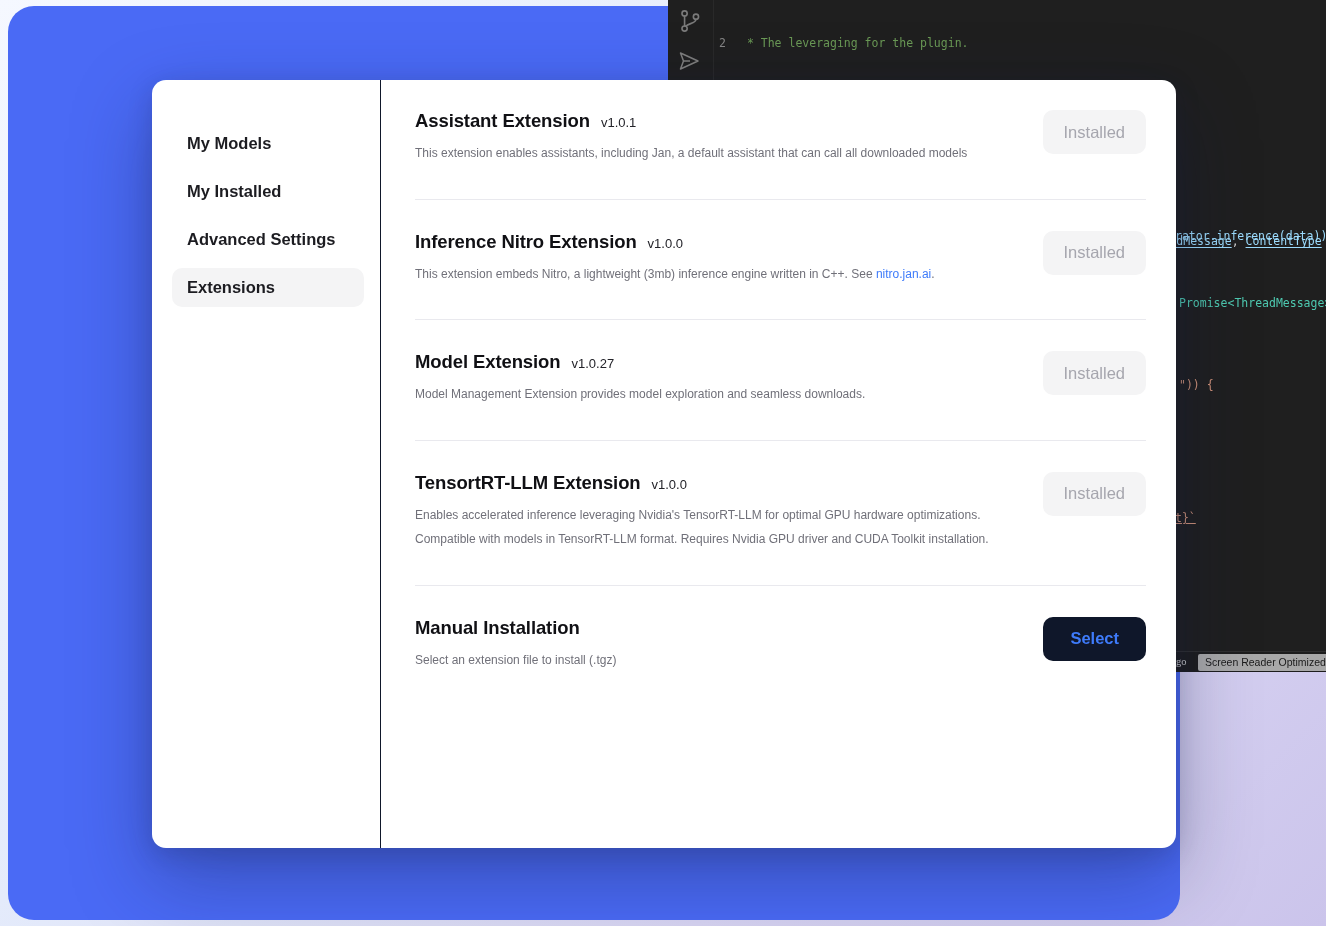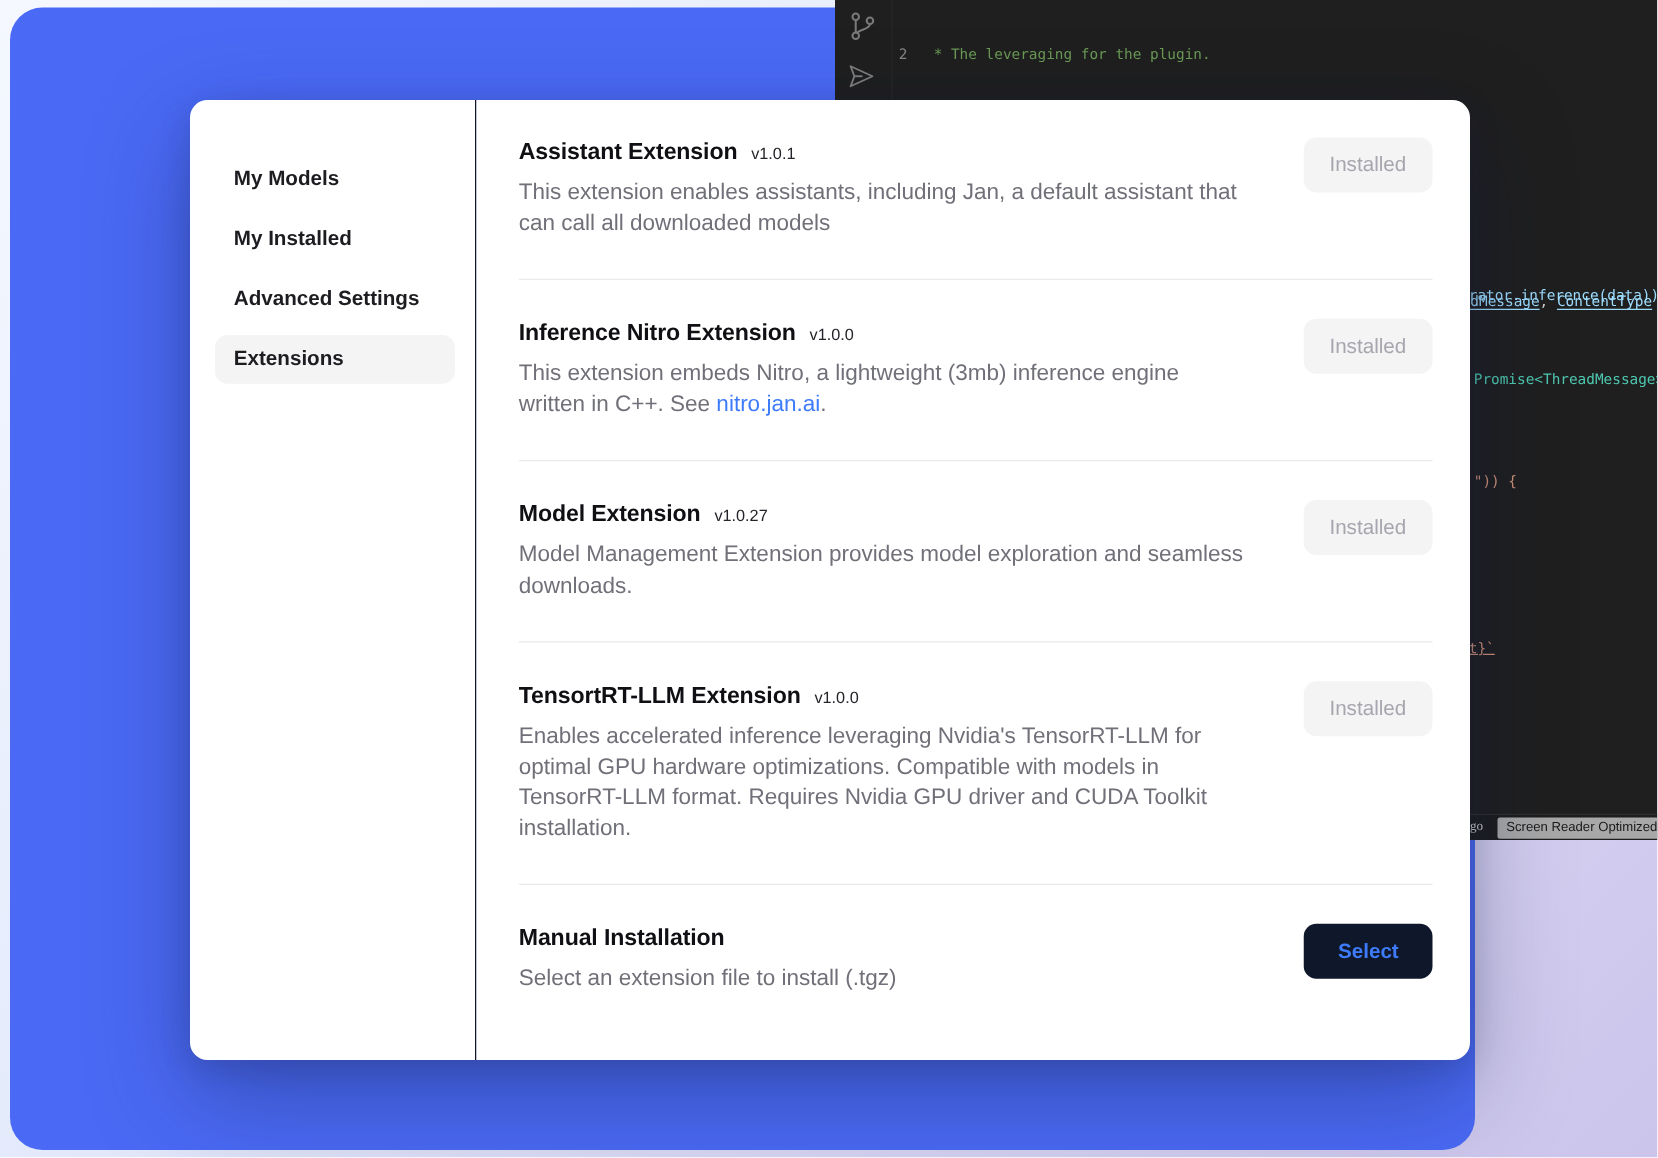--- a/index.html
+++ b/index.html
@@ -61,21 +61,21 @@
   .content { flex:1; padding:0 30px 0 34px; overflow:hidden; }
   .ext {
     display:flex; justify-content:space-between; align-items:flex-start;
     padding:31px 0 33px; border-bottom:1px solid #e9e9ee;
   }
   .ext:first-child { padding-top:30px; }
   .ext:last-child { border-bottom:none;gap:19px; }
   .ext-head { display:flex; align-items:baseline; gap:11px; }
   .ext-title { margin:0; font-size:18.5px; font-weight:700; color:#101014; letter-spacing:-.1px; }
   .ext-version { font-size:13px; color:#232329; }
-  .ext-desc { margin:9px 0 0; font-size:18px; line-height:24.5px; color:#707079; max-width:585px; }
+  .ext-desc { margin:9px 0 0; font-size:12px; line-height:24.5px; color:#707079; max-width:585px; }
   .link { color:#3e7bfa; text-decoration:none; cursor:pointer; }
   .btn {
     flex:none; height:44px; border:none; border-radius:10px;
     font-family:inherit; font-size:16.5px; cursor:pointer; margin-left:20px;
   }
   .btn.installed { background:#f4f4f5; color:#a6a6ae; padding:0 21px; font-weight:500; }
   .btn.select { background:#0f172a; color:#3e7bfa; padding:0 27px; font-weight:700; }
 </style>
 </head>
 <body>

